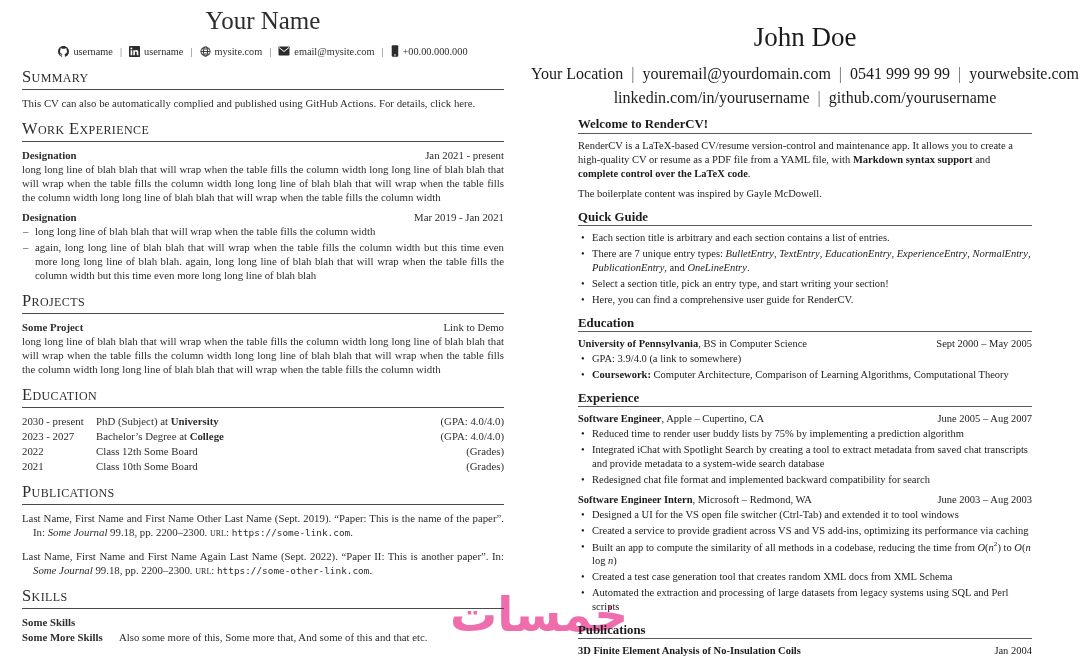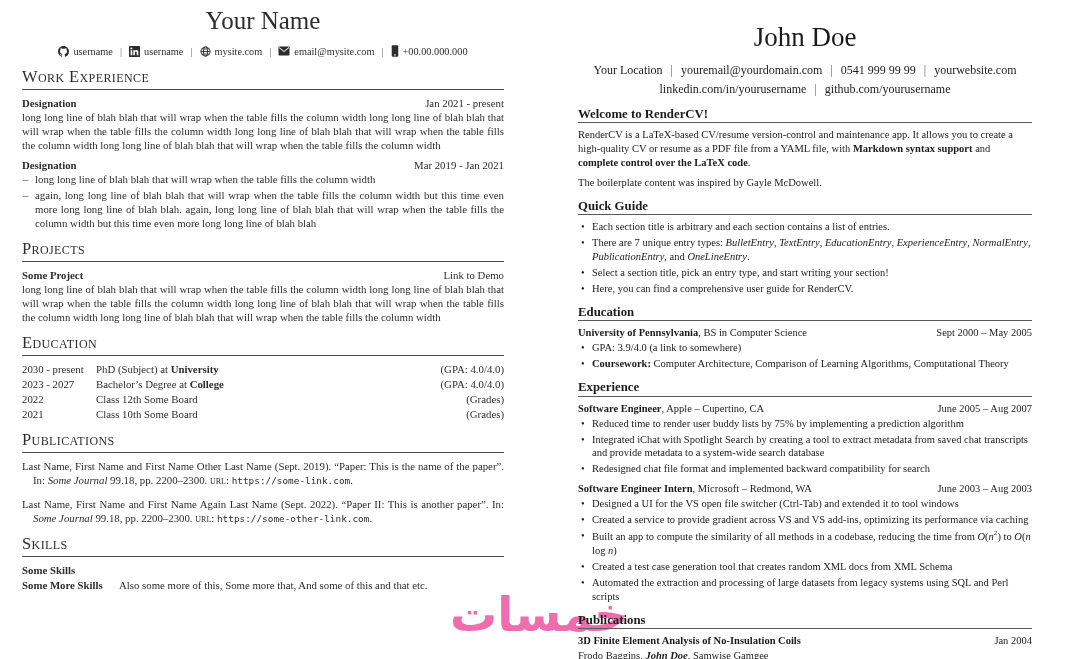--- a/index.html
+++ b/index.html
@@ -35,21 +35,21 @@
   .pub{padding-left:11px;text-indent:-11px;text-align:justify;margin-bottom:9px;}
   .skill-row{display:flex;margin-bottom:1px;}
   .skill-label{width:97px;flex:none;font-weight:bold;}
   .skill-val{flex:1;}
 
   
   .cv-r{position:absolute;left:578px;top:20px;width:454px;z-index:2;
         font-size:10.5px;line-height:1.33;color:#1b1b1b;}
   .r-name{text-align:center;font-size:27px;font-weight:normal;margin:0 0 7px;}
   .r-contact{display:flex;justify-content:center;align-items:flex-end;gap:8px;
-             font-size:12px;margin-bottom:3px;white-space:nowrap;}
+             font-size:16px;margin-bottom:3px;white-space:nowrap;}
   .r-sec{font-weight:bold;font-size:12.8px;line-height:1.2;
          border-bottom:1px solid #5a5a5a;padding-bottom:0;margin:9px 0 5px;}
   .r-p{margin:0 0 6px;}
   .r-head{display:flex;justify-content:space-between;align-items:baseline;margin-bottom:1px;}
   .r-role{font-weight:bold;}
   .r-entry{margin-bottom:6px;}
   .r-bullet{position:relative;padding-left:14px;margin-bottom:2px;}
   .r-bullet::before{content:"•";position:absolute;left:3px;}
 
   
@@ -112,20 +112,24 @@
       <span>
           <svg width="8" height="12" viewBox="0 0 14 22">
             <rect x="1" y="0.5" width="12" height="21" rx="2" fill="#2d2d2d"></rect>
             <rect x="5" y="17.5" width="4" height="1.6" rx="0.8" fill="#fff"></rect>
           </svg>
         </span>
       <span>+00.00.000.000</span>
     </span>
   </div>
 
+  <div>
+    <div class="l-sec">Summary</div>
+    <div class="l-body"><span>This CV can also be automatically complied and published using GitHub Actions. For details, </span><span>click here</span><span>.</span></div>
+  </div>
 
   <div>
     <div class="l-sec">Work Experience</div>
     <div class="l-head">
       <span class="l-role">Designation</span>
       <span>Jan 2021 - present</span>
     </div>
     <div class="l-body">long long line of blah blah that will wrap when the table fills the column width long long line of blah blah that will wrap when the table fills the column width long long line of blah blah that will wrap when the table fills the column width long long line of blah blah that will wrap when the table fills the column width</div>
     <div class="l-head">
       <span class="l-role">Designation</span>

